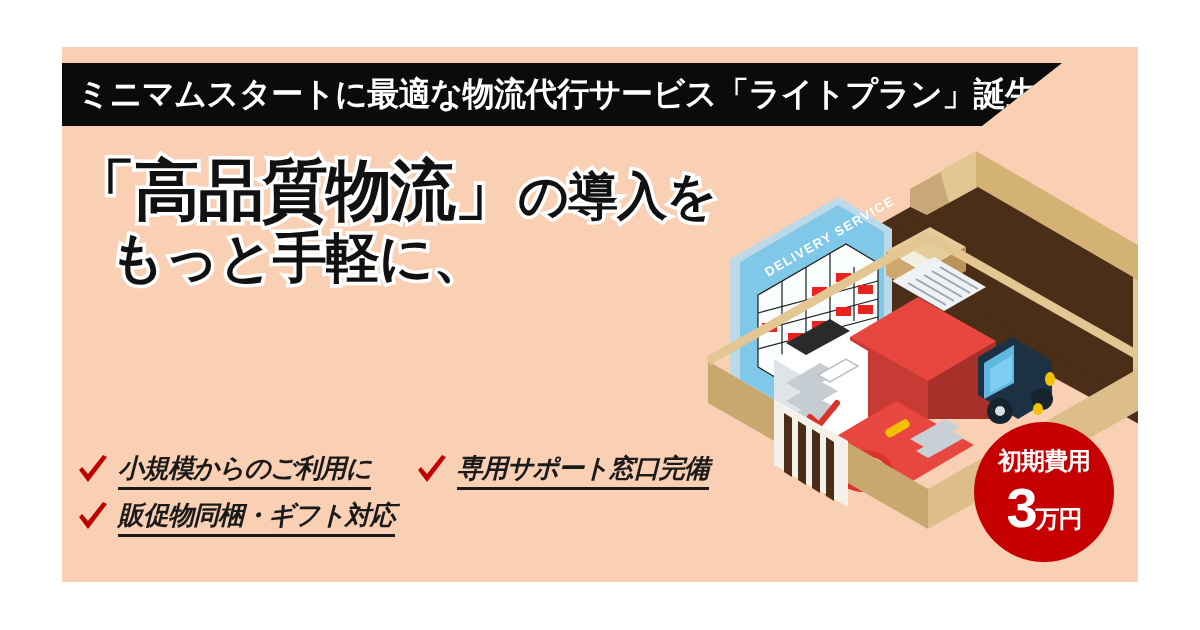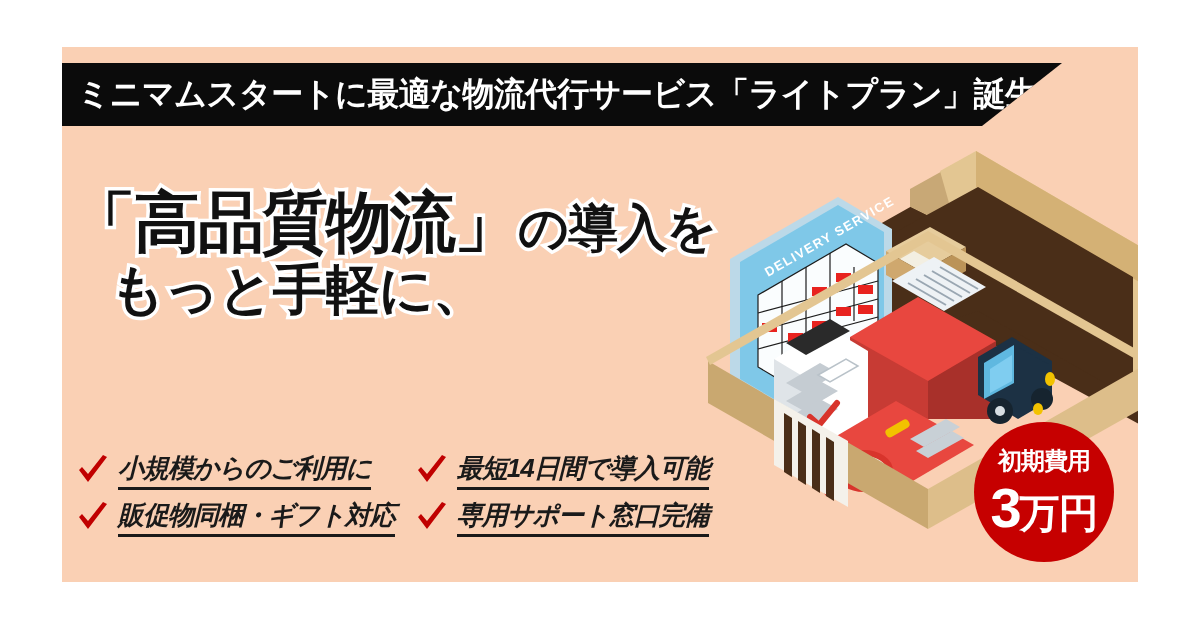--- a/index.html
+++ b/index.html
@@ -35,21 +35,20 @@
     white-space:nowrap;
     transform:scaleX(0.97);
     transform-origin:left center;
   }
 
   
   .headline{
     position:absolute;left:8px;top:108px;
     width:700px;
     z-index:5;
-    margin-top:32px;
   }
   .hl-line{
     white-space:nowrap;
     color:#111111;
     font-weight:700;
     -webkit-text-stroke:7px #ffffff;
     paint-order:stroke fill;
     text-shadow:
       0 0 3px #fff, 0 0 3px #fff,
       2px 2px 0 rgba(255,255,255,.9);
@@ -94,21 +93,21 @@
     z-index:8;
   }
   .badge-top{
     font-size:24px;font-weight:700;letter-spacing:-1px;
     line-height:1;margin-bottom:7px;text-align:center;
   }
   .badge-bottom{
     display:flex;align-items:baseline;line-height:1;
   }
   .badge-num{font-size:56px;font-weight:700;letter-spacing:-2px;}
-  .badge-unit{font-size:40px;font-weight:700;letter-spacing:-1px;}
+  .badge-unit{font-size:24px;font-weight:700;letter-spacing:-1px;}
 
   
   .illus{
     position:absolute;right:-10px;top:52px;
     width:470px;height:430px;
     z-index:3;
   }
 </style>
 </head>
 <body>
@@ -247,41 +246,35 @@
 
   <div class="features">
 
     <div class="feat">
       <svg class="check" viewBox="0 0 34 32">
         <path d="M3 15 L12 27 L31 2 L27 0 L12 19 L6 12 Z" fill="#c00000"></path>
       </svg>
       <span class="feat-label">小規模からのご利用に</span>
     </div>
 
+
     <div class="feat">
       <svg class="check" viewBox="0 0 34 32">
         <path d="M3 15 L12 27 L31 2 L27 0 L12 19 L6 12 Z" fill="#c00000"></path>
       </svg>
-      <span class="feat-label">最短14日間で導入可能</span>
+      <span class="feat-label">専用サポート窓口完備</span>
     </div>
 
     <div class="feat">
       <svg class="check" viewBox="0 0 34 32">
         <path d="M3 15 L12 27 L31 2 L27 0 L12 19 L6 12 Z" fill="#c00000"></path>
       </svg>
       <span class="feat-label">販促物同梱・ギフト対応</span>
     </div>
 
-    <div class="feat">
-      <svg class="check" viewBox="0 0 34 32">
-        <path d="M3 15 L12 27 L31 2 L27 0 L12 19 L6 12 Z" fill="#c00000"></path>
-      </svg>
-      <span class="feat-label">専用サポート窓口完備</span>
-    </div>
-
   </div>
 
   <div class="badge">
     <div class="badge-top">初期費用</div>
     <div class="badge-bottom">
       <span class="badge-num">3</span>
       <span class="badge-unit">万円</span>
     </div>
   </div>
 

